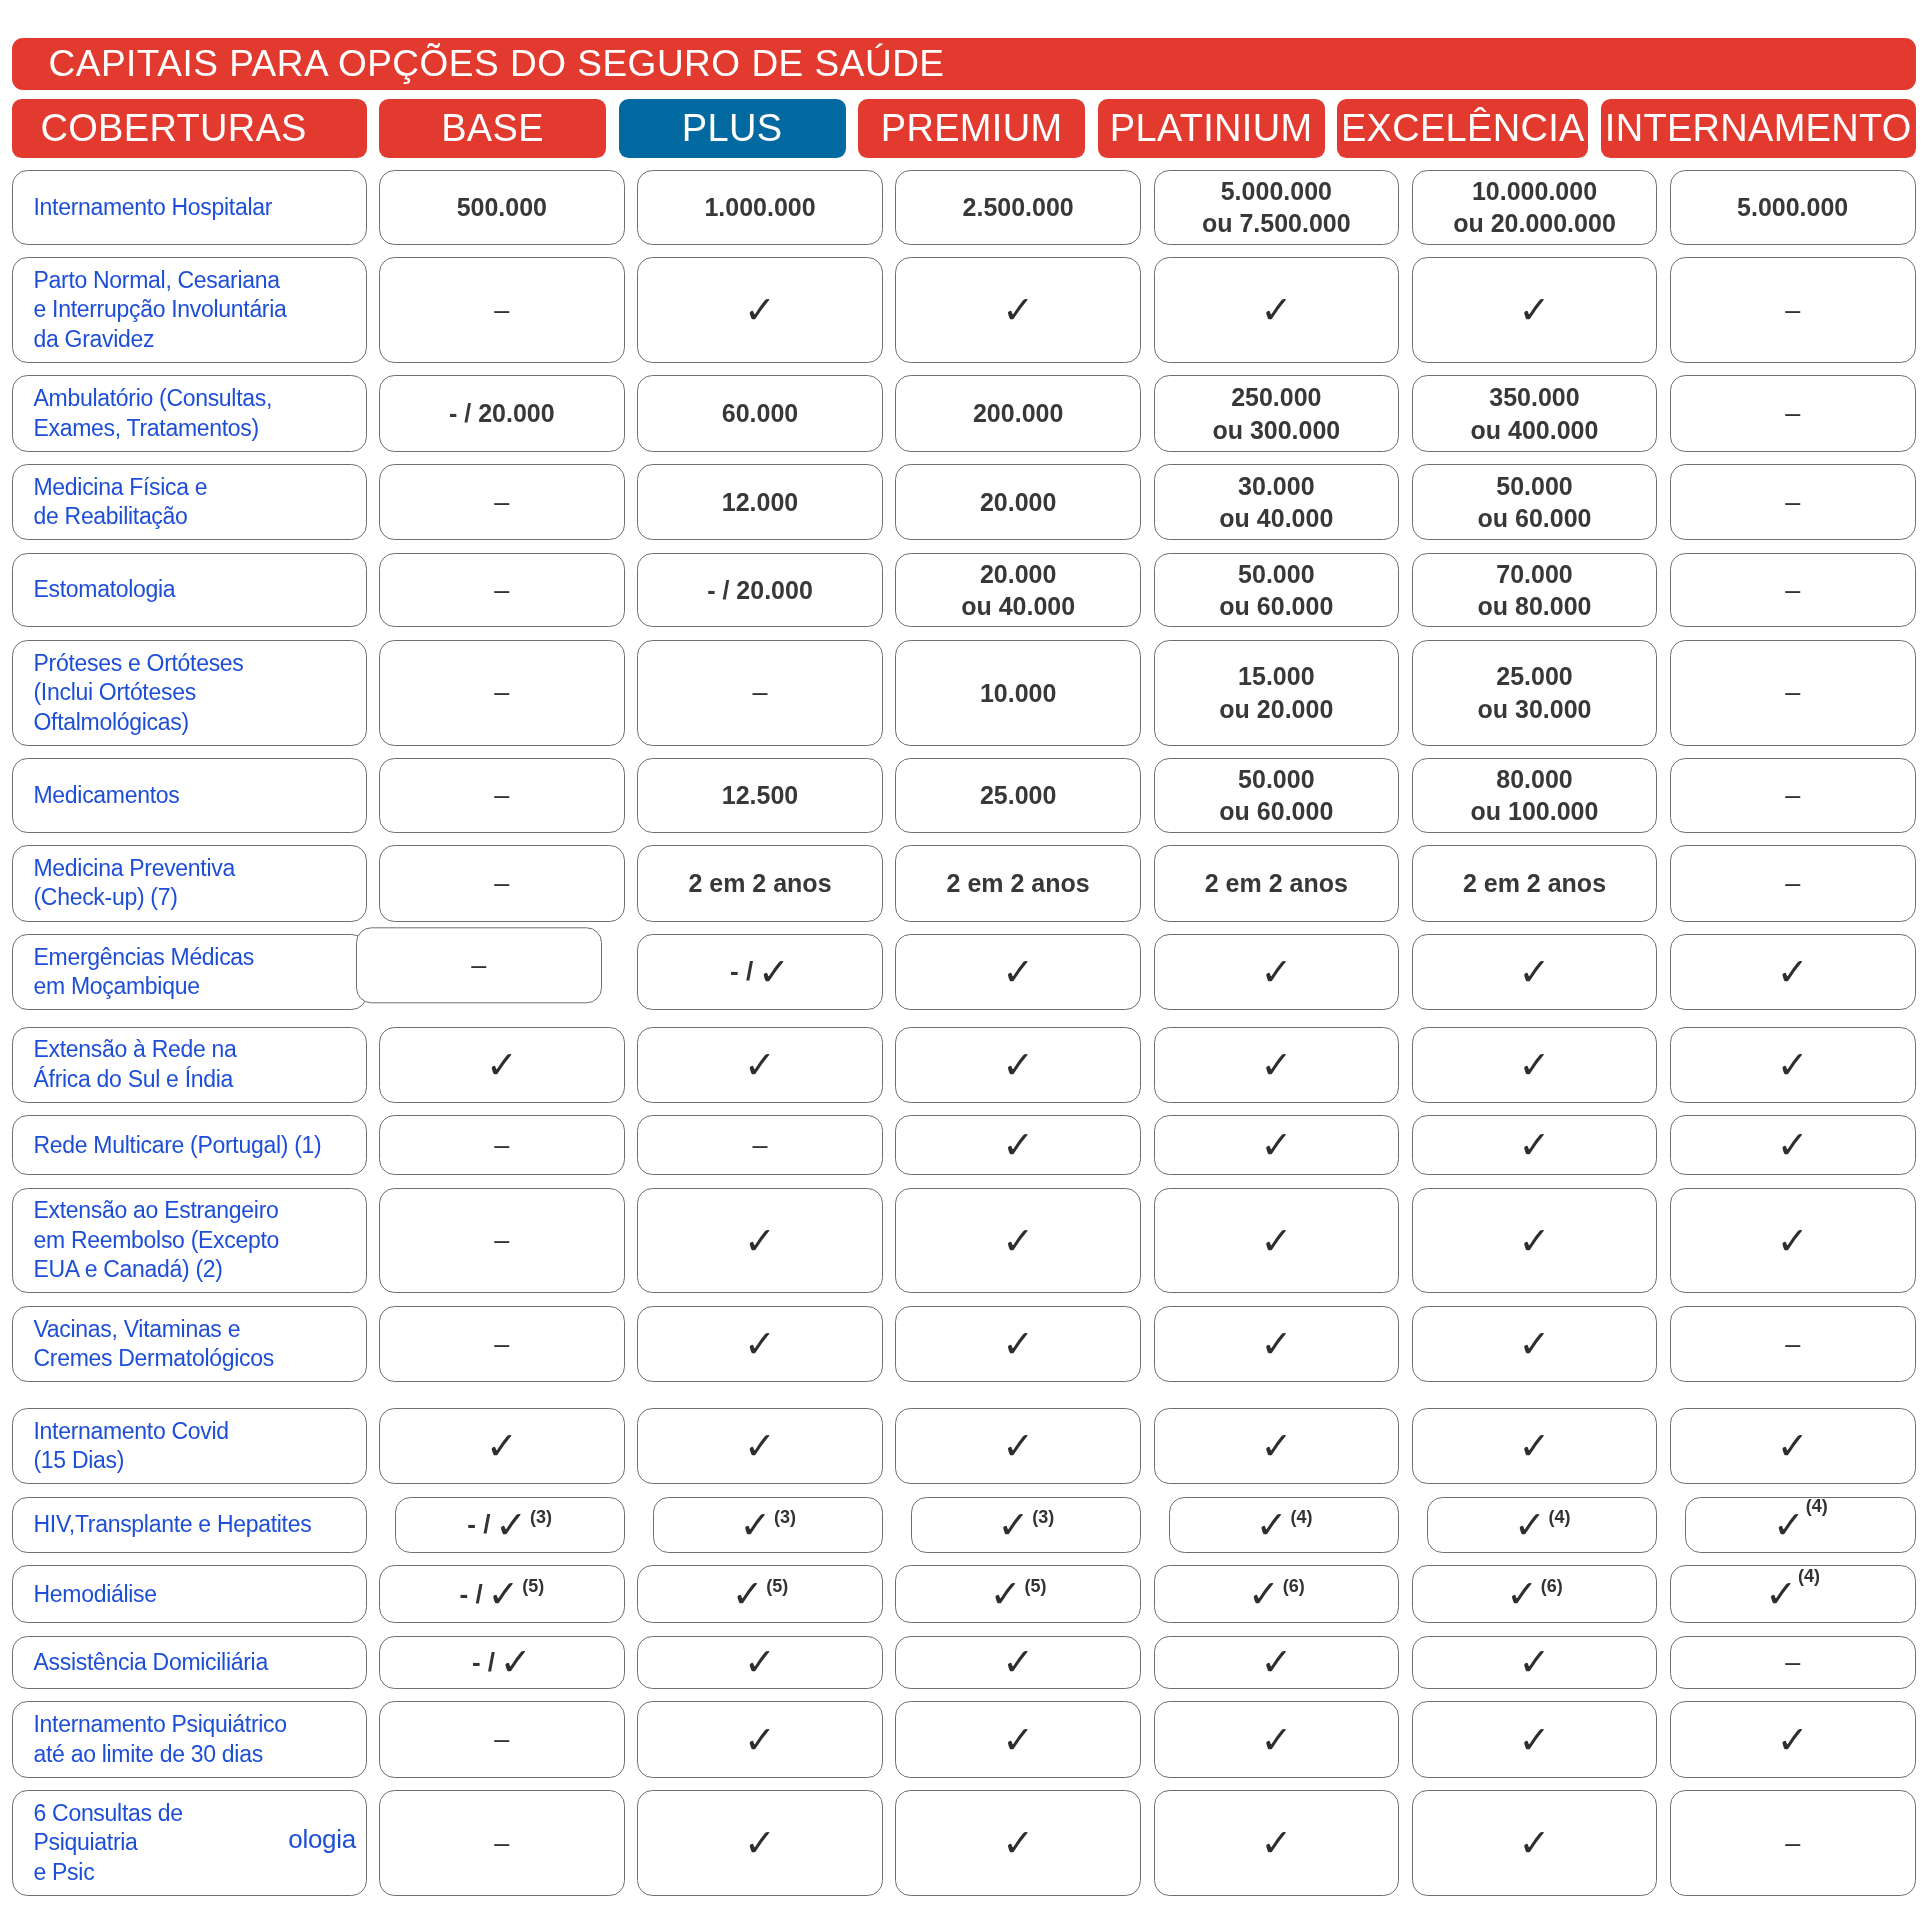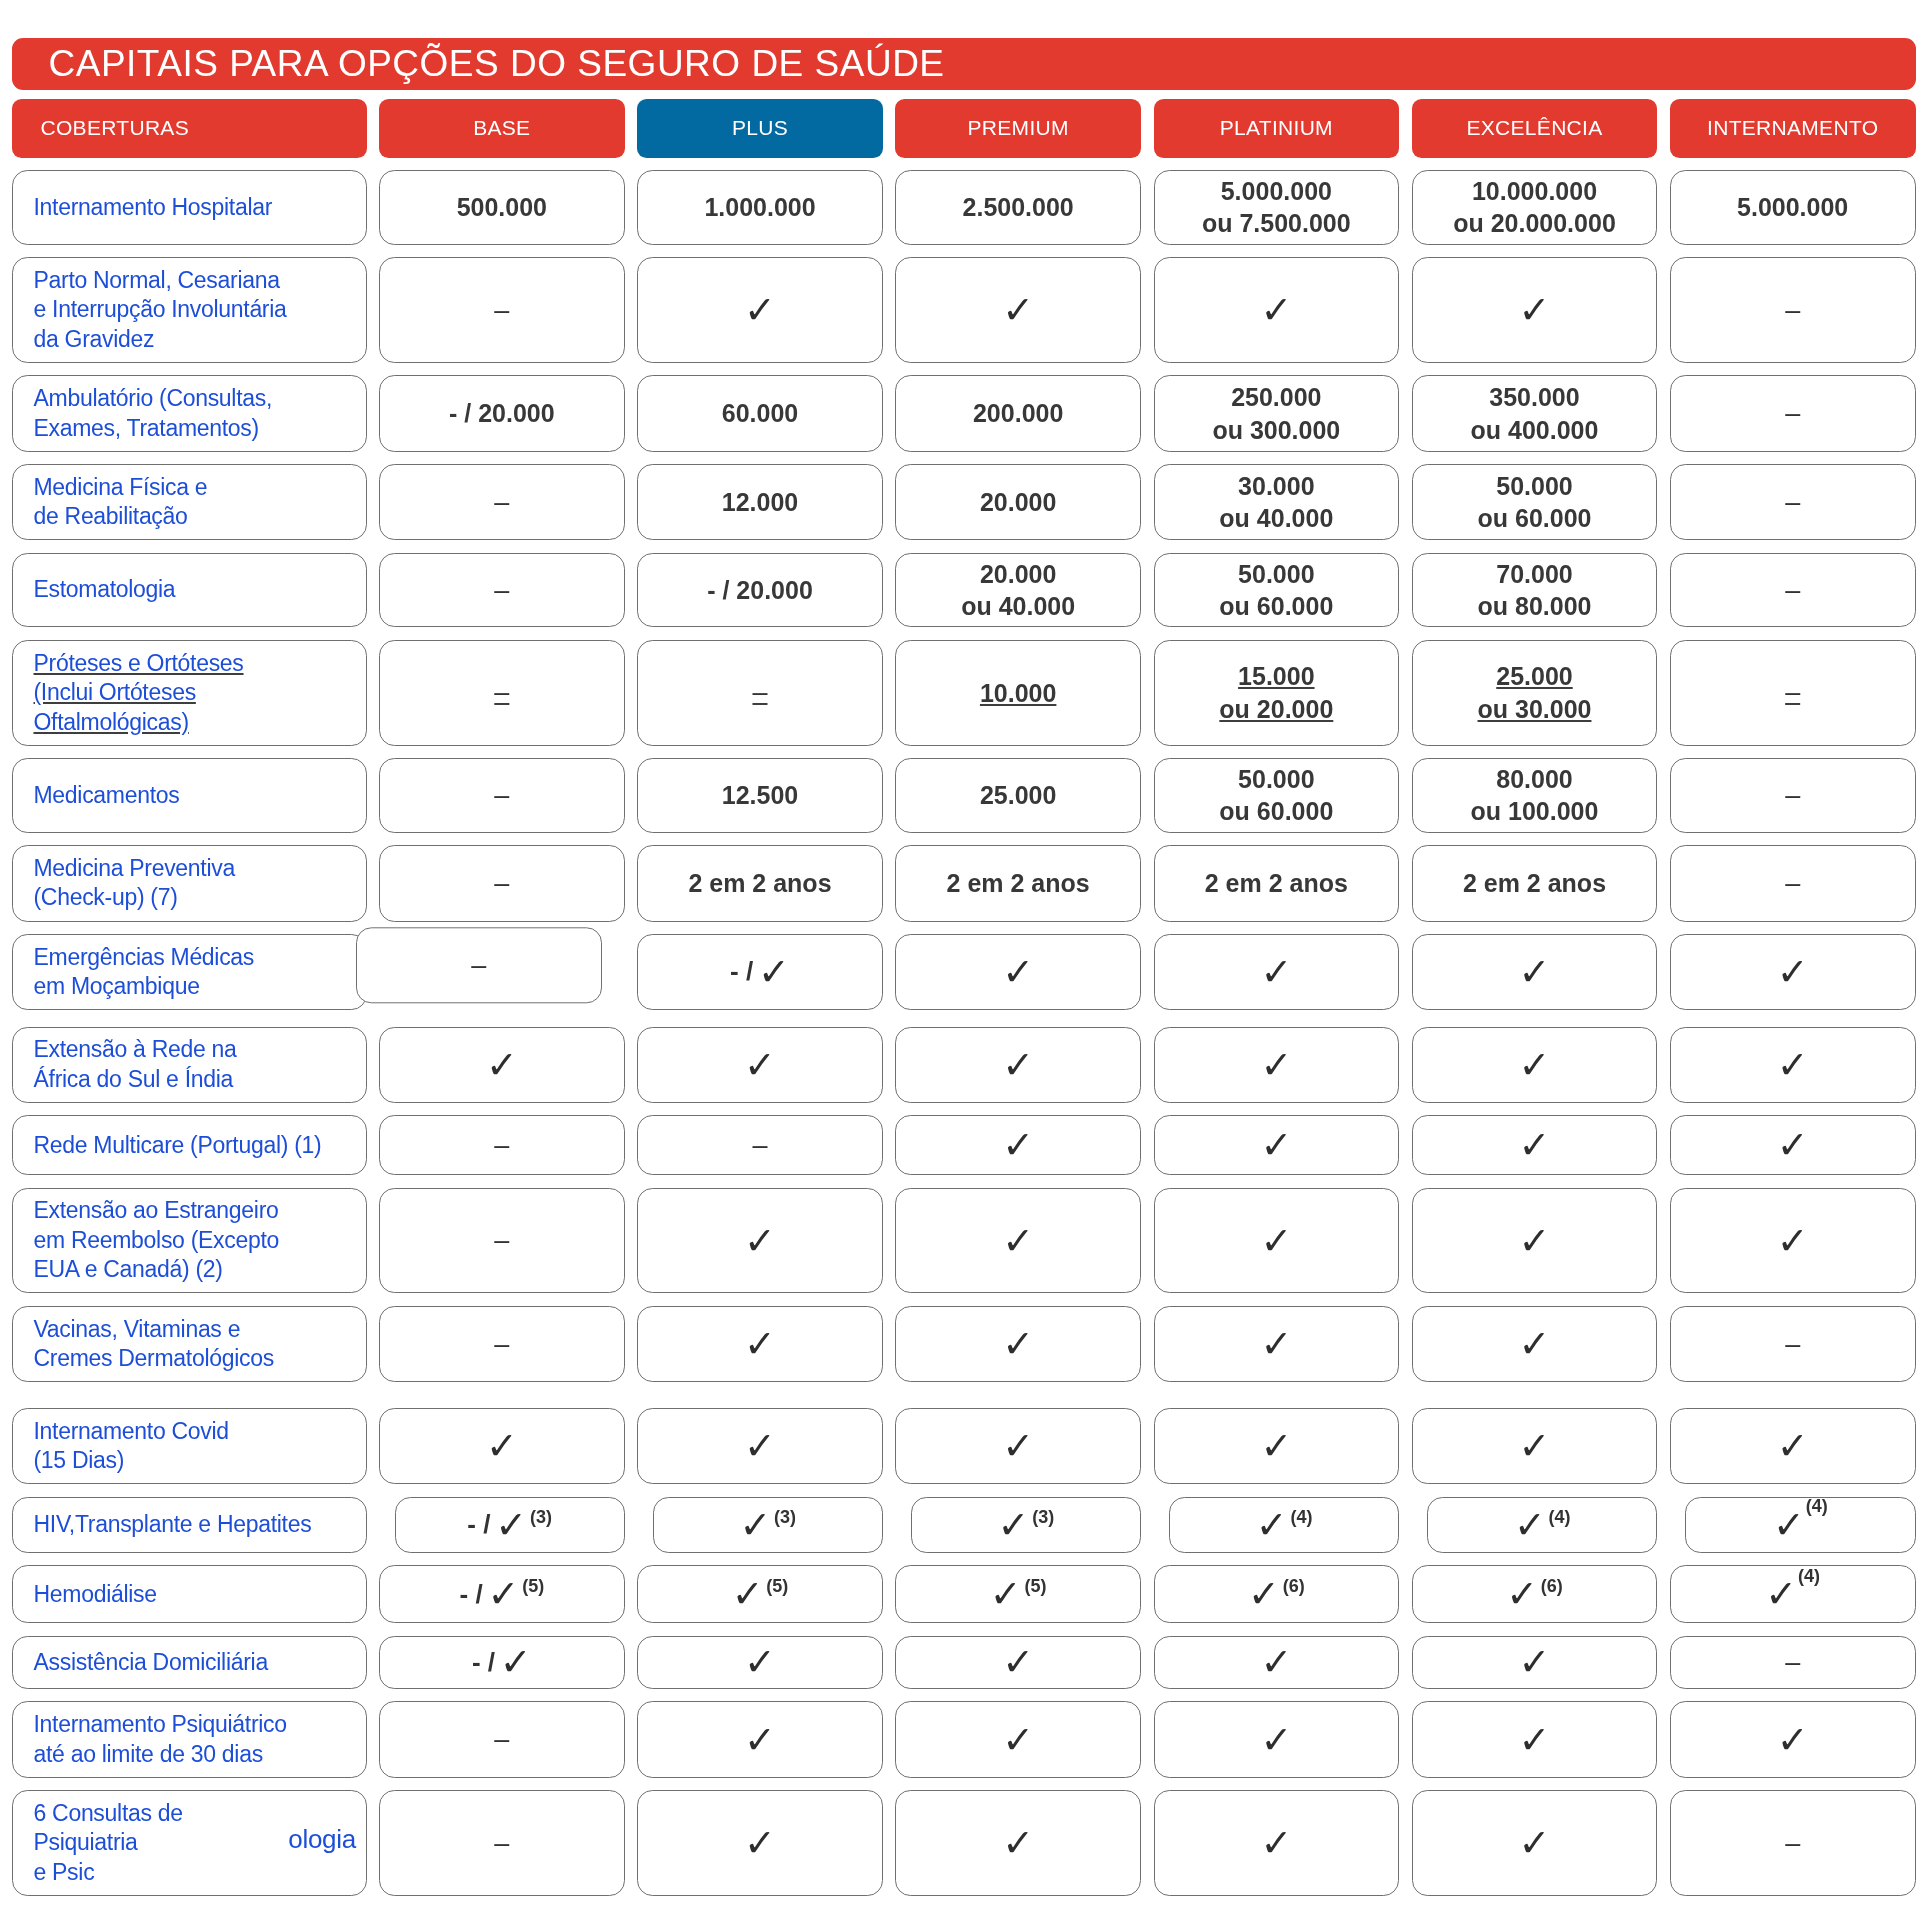--- a/index.html
+++ b/index.html
@@ -19,21 +19,21 @@
     display:grid;
     grid-template-columns:355px repeat(6, 1fr);
     column-gap:12.5px;
     margin-bottom:12.5px;
     align-items:stretch;
   }
 
   .hcell {
     color:#fff; border-radius:9.6px; height:59px;
     display:flex; align-items:center; justify-content:center;
-    font-size:21px; letter-spacing:0.3px; padding:0 3.8px;
+    font-size:38px; letter-spacing:0.3px; padding:0 3.8px;
   }
   .hcell.first { justify-content:flex-start; padding-left:29px; }
 
   .cell {
     border:1.9px solid #6f6f6f; border-radius:15.4px; background:#fff;
     display:flex; align-items:center; justify-content:center;
     text-align:center; position:relative;
   }
   .cell.label {
     justify-content:flex-start; text-align:left;
@@ -139,21 +139,21 @@
               <span class="dash">–</span>
         </div>
         <div class="cell value">- / 20.000</div>
         <div class="cell value">20.000<br>ou 40.000</div>
         <div class="cell value">50.000<br>ou 60.000</div>
         <div class="cell value">70.000<br>ou 80.000</div>
         <div class="cell value">
               <span class="dash">–</span>
         </div>
           </div>
-      <div class="row" style="min-height:94px;text-decoration:underline;">
+      <div class="row" style="min-height:94px;">
             <div class="cell label">Próteses e Ortóteses<br>(Inclui Ortóteses<br>Oftalmológicas)</div>
             <div class="cell value">
               <span class="dash">–</span>
         </div>
         <div class="cell value">
               <span class="dash">–</span>
         </div>
         <div class="cell value">10.000</div>
         <div class="cell value">15.000<br>ou 20.000</div>
         <div class="cell value">25.000<br>ou 30.000</div>

